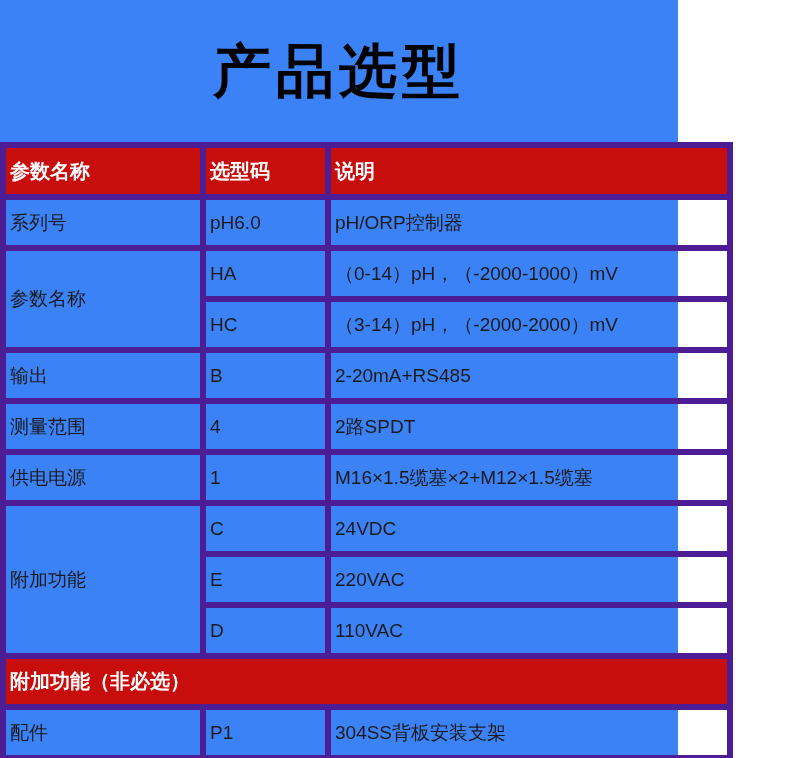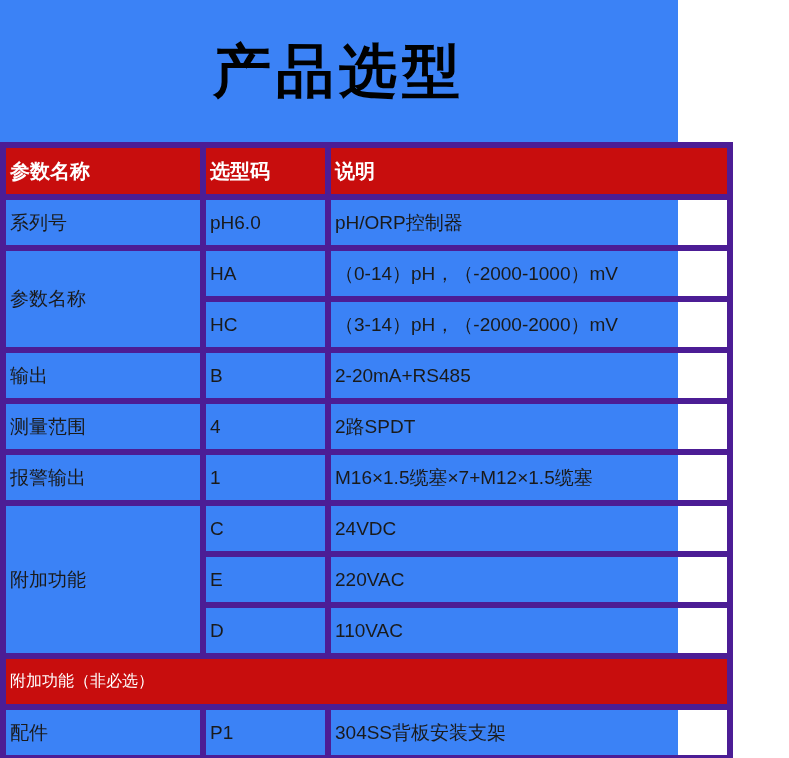--- a/index.html
+++ b/index.html
@@ -52,22 +52,22 @@
   .selection-table th {
     background: #c80d0d;
     color: #ffffff;
     font-size: 20px;
     font-weight: 600;
     height: 46px;
   }
   .selection-table td.banner {
     background: #c80d0d;
     color: #ffffff;
-    font-size: 16px;
-    font-weight: 400;
+    font-size: 20px;
+    font-weight: 700;
   }
 </style>
 </head>
 <body>
 
 <div class="page">
 
   <h1 class="page-title">产品选型</h1>
 
   <table class="selection-table">
@@ -105,23 +105,23 @@
         <td>2-20mA+RS485</td>
       </tr>
 
       <tr>
         <td>测量范围</td>
         <td>4</td>
         <td>2路SPDT</td>
       </tr>
 
       <tr>
-        <td>报警输出</td>
+        <td>供电电源</td>
         <td>1</td>
-        <td>M16×1.5缆塞×7+M12×1.5缆塞</td>
+        <td>M16×1.5缆塞×2+M12×1.5缆塞</td>
       </tr>
 
       <tr>
         <td rowspan="3">附加功能</td>
         <td>C</td>
         <td>24VDC</td>
       </tr>
       <tr>
         <td>E</td>
         <td>220VAC</td>

